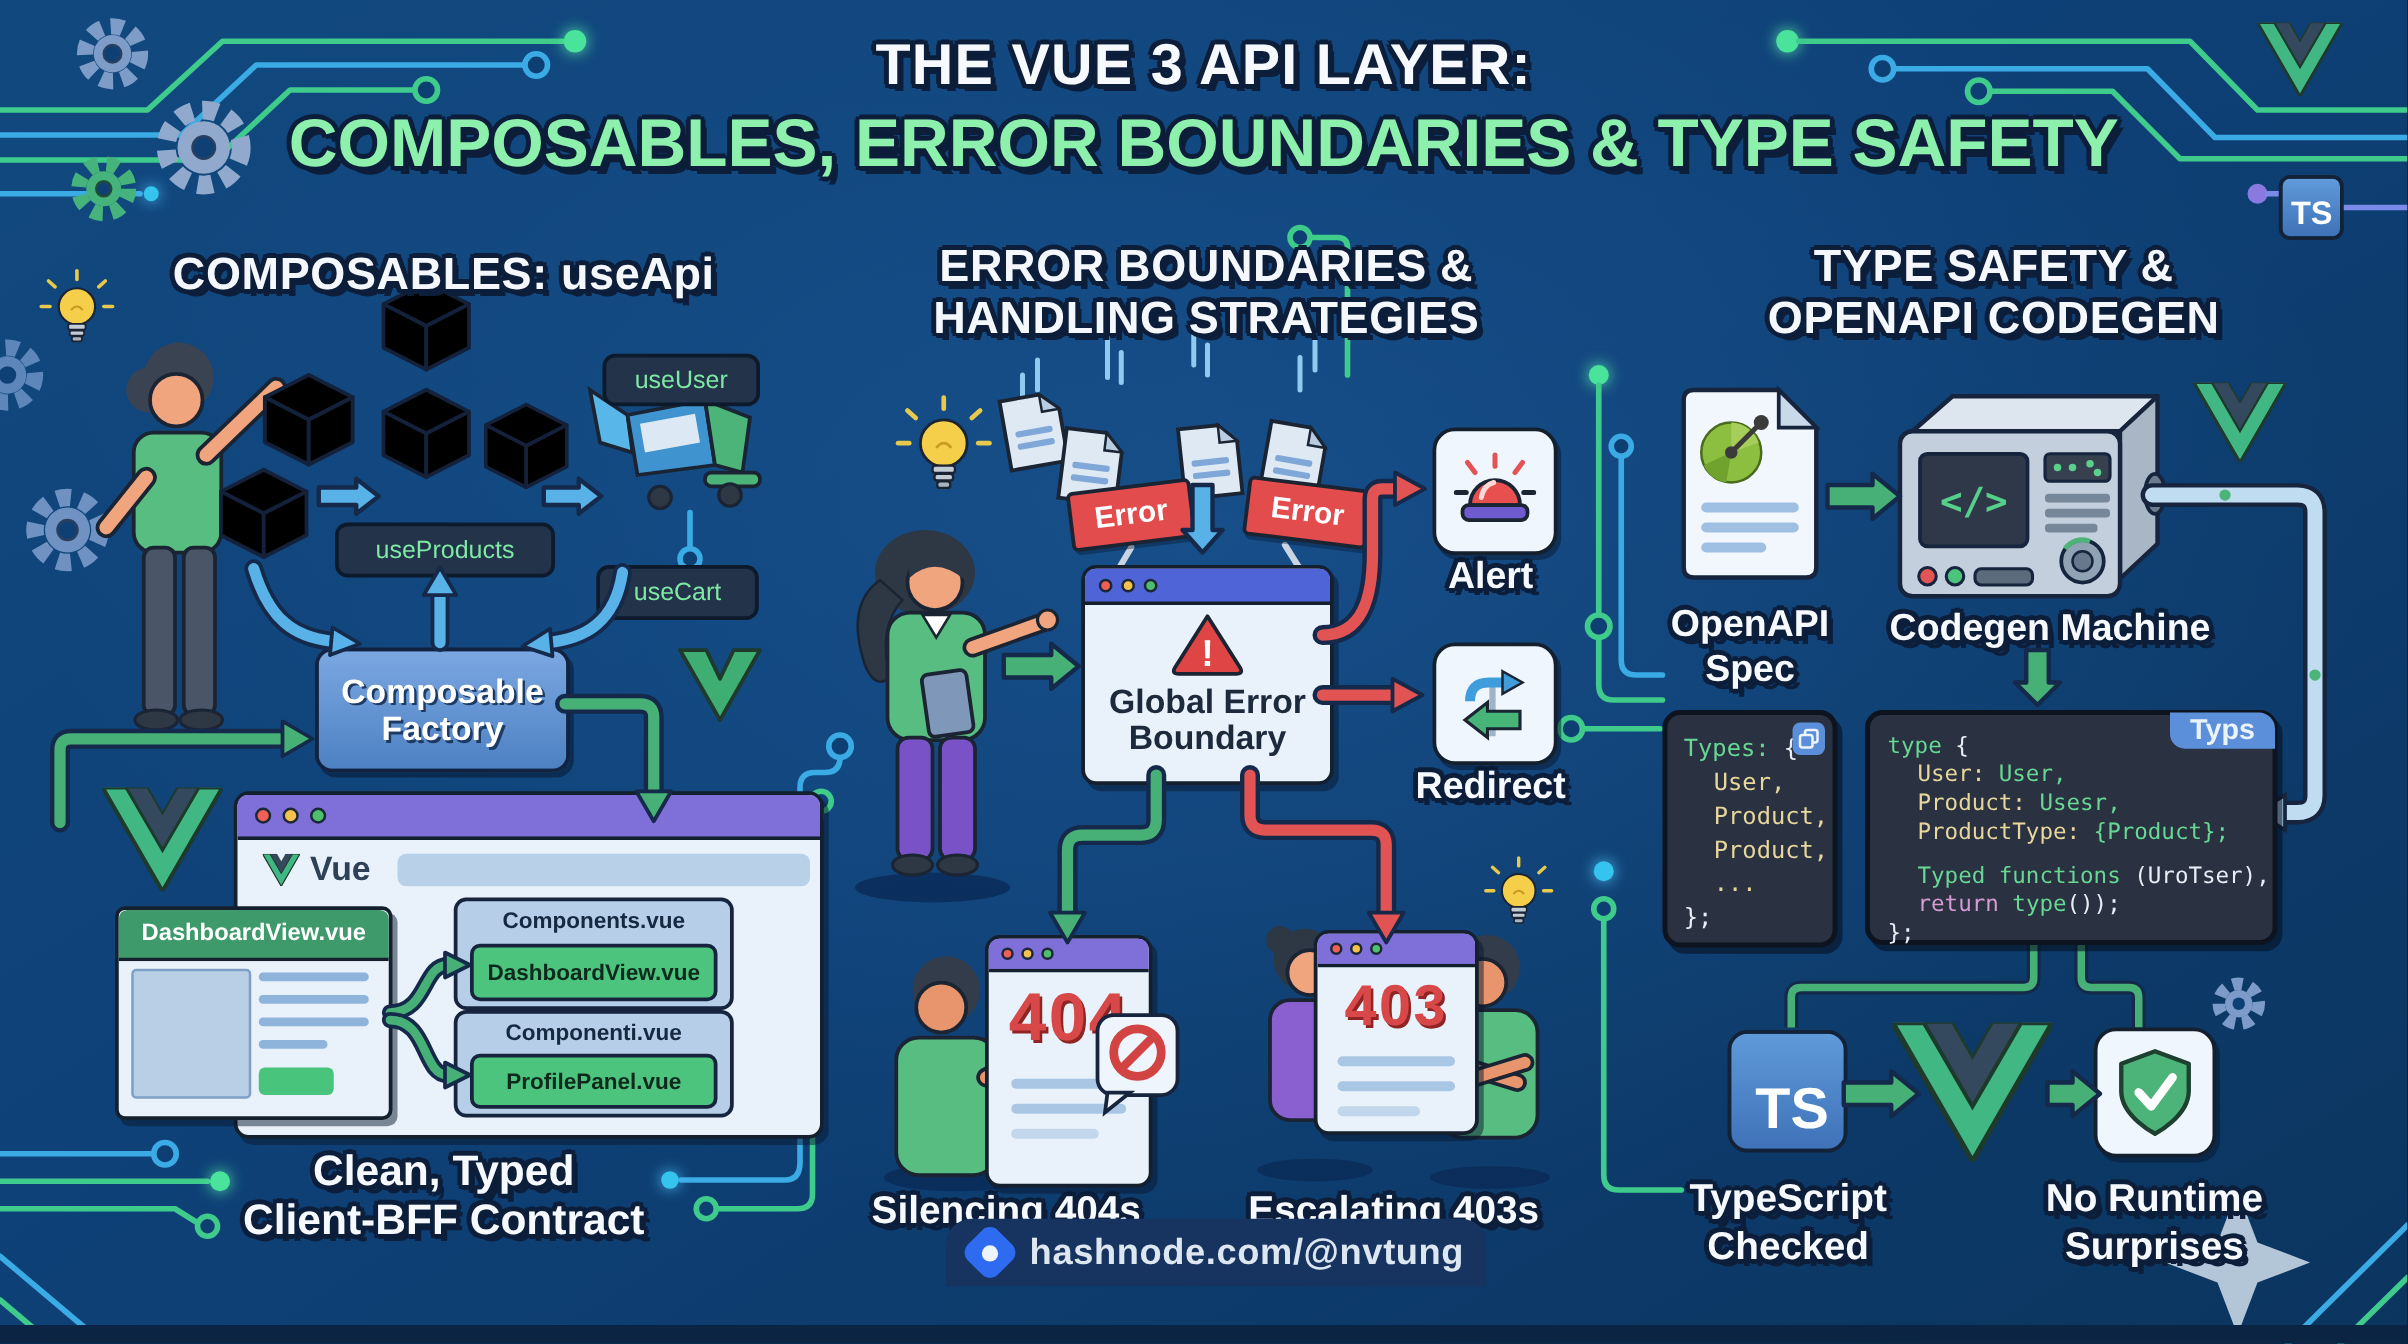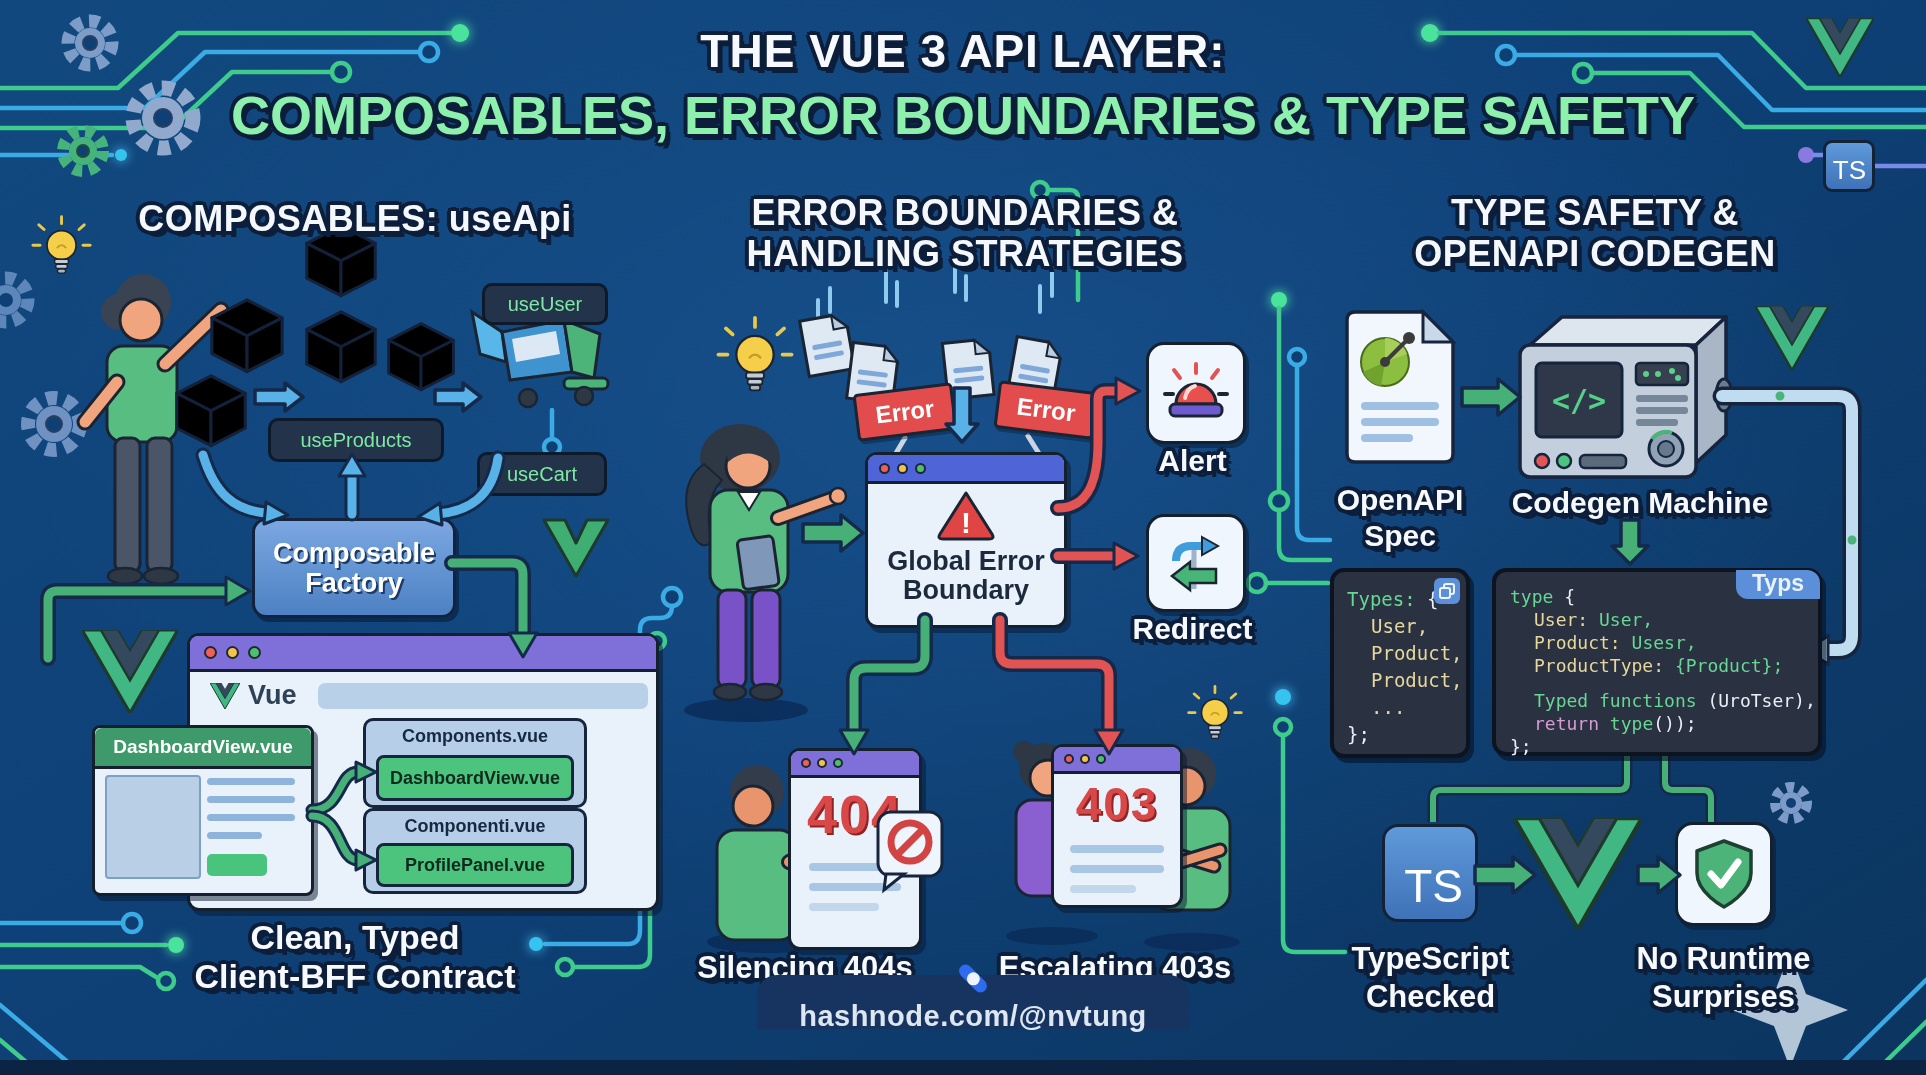--- a/index.html
+++ b/index.html
@@ -38,21 +38,21 @@
   .flag{z-index:4;background:#e24c4c;border:3px solid #1a2433;border-radius:5px;color:#fff;font-weight:bold;font-size:24px;
         display:flex;align-items:center;justify-content:center;box-shadow:2px 3px 0 rgba(8,24,48,.4);}
   .icon-box{z-index:3;background:#f0f6fd;border:3px solid #15202f;border-radius:18px;box-shadow:3px 4px 0 rgba(8,24,48,.5);
         display:flex;align-items:center;justify-content:center;}
   .codepanel{z-index:3;background:#2a3140;border:4px solid #0d1420;border-radius:14px;box-shadow:4px 5px 0 rgba(5,16,34,.6);
         font-family:"DejaVu Sans Mono","Liberation Mono",monospace;color:#e9eef6;}
   .cl{white-space:pre;}
   .ind{padding-left:24px;}
   .ck{color:#67d794}.cy{color:#e7d79c}.cw{color:#e9eef6}.cp{color:#d79ad4}
   .tsbox{z-index:3;background:linear-gradient(180deg,#5f9ada,#3f72b8);border:3px solid #142238;border-radius:16px;
-        color:#fff;font-weight:400;display:flex;align-items:flex-end;justify-content:flex-end;box-sizing:border-box;}
+        color:#fff;font-weight:700;display:flex;align-items:flex-end;justify-content:flex-end;box-sizing:border-box;}
   .footer-pill{z-index:5;background:#17335f;border-radius:20px 20px 0 0;display:flex;align-items:center;justify-content:center;gap:15px;}
   .hn-logo{width:34px;height:34px;background:#2e6bf0;border-radius:9px;transform:rotate(45deg);display:flex;align-items:center;justify-content:center;}
   .hn-hole{width:13px;height:13px;background:#eef4fc;border-radius:50%;}
   .ftext{font-size:29px;font-weight:bold;color:#dde7f2;letter-spacing:.5px;}
   
   .tg{stroke:#3ecb8b;stroke-width:4.5;fill:none;stroke-linecap:round;stroke-linejoin:round}
   .tb{stroke:#3aabe4;stroke-width:4.5;fill:none;stroke-linecap:round;stroke-linejoin:round}
   .tp{stroke:#7a8ae8;stroke-width:4.5;fill:none;stroke-linecap:round}
   .hg-c{fill:#0e3f73;stroke:#3ecb8b;stroke-width:4.5}
   .hb-c{fill:#0e3f73;stroke:#3aabe4;stroke-width:4.5}
@@ -566,21 +566,21 @@
   <div class="abs caption ol" style="left:1338px;top:940px;width:185px;font-size:31px;line-height:38px;">
     <div>TypeScript</div>
     <div>Checked</div>
   </div>
   <div class="abs caption ol" style="left:1626px;top:940px;width:195px;font-size:31px;line-height:38px;">
     <div>No Runtime</div>
     <div>Surprises</div>
   </div>
 
   <div class="abs" style="left:0;top:1060px;width:1926px;height:15px;background:#0c2444;z-index:2;"></div>
-  <div class="abs footer-pill" style="left:757px;top:975px;width:432px;height:54px;flex-direction:column;">
+  <div class="abs footer-pill" style="left:757px;top:975px;width:432px;height:54px;">
     <span class="hn-logo">
         <span class="hn-hole"></span>
       </span>
     <span class="ftext">hashnode.com/@nvtung</span>
   </div>
 
   <svg id="fg-art" width="1926" height="1075" viewBox="0 0 1926 1075">
 
     <polygon class="fb" points="255,390 285,390 285,383 303,397 285,411 285,404 255,404"></polygon>
     <polygon class="fb" points="435,390 463,390 463,383 481,397 463,411 463,404 435,404"></polygon>

